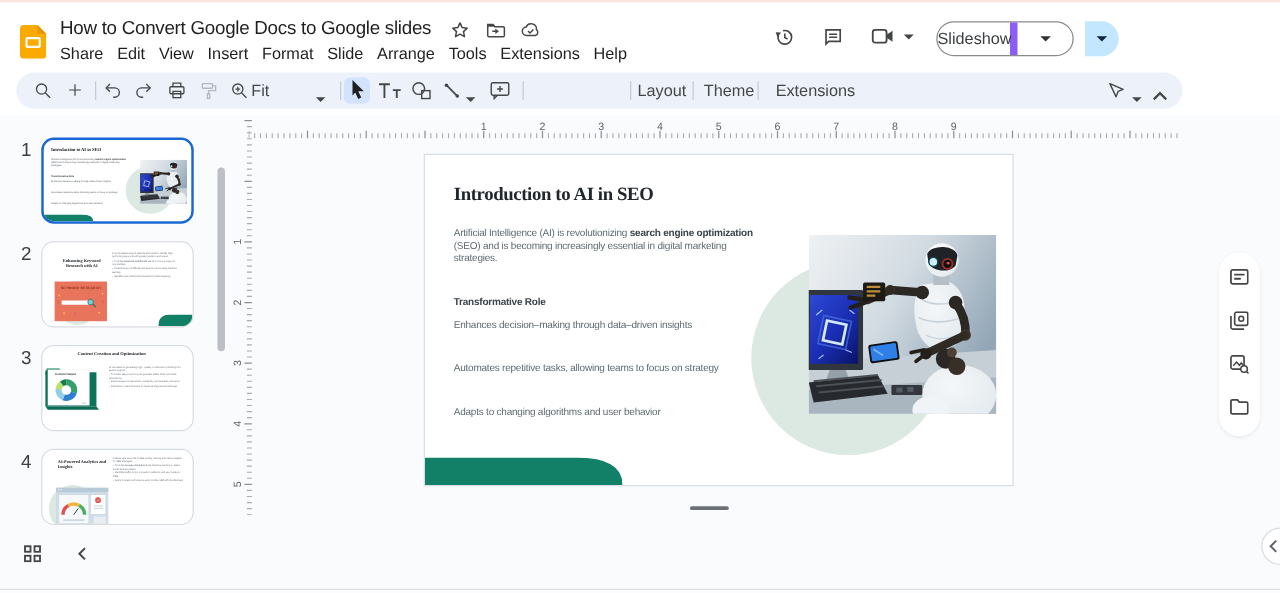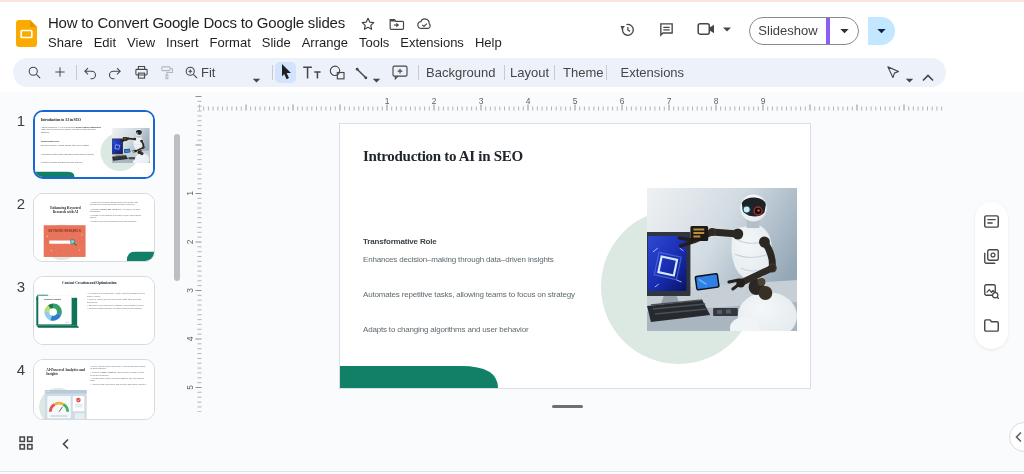--- a/index.html
+++ b/index.html
@@ -8,21 +8,21 @@
 #topline { position:absolute; left:0; top:0; width:1024px; height:2px; background:#f9e2e0; }
 #header { position:absolute; left:0; top:2px; width:1024px; height:90px; background:#fff;text-decoration:underline; }
 #slogo { position:absolute; left:16px; top:18px; }
 #doctitle { position:absolute; left:48px; top:12px; font-size:15px; letter-spacing:-0.21px; color:#1f1f1f; white-space:nowrap; }
 #titleicons { position:absolute; left:360px; top:14px; display:flex; gap:11.5px; }
 #titleicons svg { display:block; }
 #menubar { position:absolute; left:48px; top:32.5px; font-size:13px; color:#1f1f1f; white-space:nowrap; }
 #menubar span { margin-right:11px; }
 .hico { position:absolute; top:19px; }
 .btn-slideshow { position:absolute; left:749px; top:15px; width:110px; height:28px; border:1px solid #878b8e; border-radius:14px; display:flex; background:#fff; }
-.btn-slideshow .txt { width:80px; text-align:center; line-height:26px; font-size:13px; color:#3c4043; border-right:4px solid #8b5cf6; }
+.btn-slideshow .txt { width:64px; text-align:center; line-height:26px; font-size:13px; color:#3c4043; border-right:6px solid #8b5cf6; }
 .btn-slideshow .arr { flex:1; display:flex; align-items:center; justify-content:center; }
 .btn-share { position:absolute; left:867px; top:15px; height:28px; display:flex; }
 .btn-share .main { width:71px; background:#c2e7ff; border-radius:14px 0 0 14px; display:flex; align-items:center; justify-content:center; gap:6px; font-size:12.5px; font-weight:bold; color:#0b2543; }
 .btn-share .arr { width:27px; margin-left:1px; background:#c2e7ff; border-radius:0 14px 14px 0; display:flex; align-items:center; justify-content:center; }
 #toolbar { position:absolute; left:13px; top:58px; width:933px; height:29px; background:#edf2fa; border-radius:15px; }
 #toolbar .tb { position:absolute; }
 #toolbar .sep { position:absolute; top:7px; width:1px; height:15px; background:#c7cad0; }
 #toolbar .tbtxt { position:absolute; top:0; font-size:13px; color:#444746; line-height:29px; white-space:nowrap; }
 #selhl { position:absolute; left:262px; top:4px; width:21px; height:21px; background:#d3e3fd; border-radius:5px; }
 #workspace { position:absolute; left:0; top:92px; width:1024px; height:382px; background:#f9fbfd; }
@@ -170,21 +170,20 @@
       </svg></div>
 <div class="tb" style="left:359px; top:12px;"><svg width="9" height="6" viewBox="0 0 10 6">
         <path d="M0.8 0.5 L5 4.7 L9.2 0.5" fill="#444746"></path>
       </svg></div>
 <div class="tb" style="left:379px; top:7px;"><svg width="16" height="15" viewBox="0 0 24 22">
         <rect x="1.5" y="1.5" width="21" height="15" rx="2" stroke="#444746" stroke-width="1.7" fill="none"></rect>
         <path d="M12 5.5 v7 M8.5 9 h7" stroke="#444746" stroke-width="1.7" fill="none"></path>
         <path d="M5 16.5 v4 l4 -4" stroke="#444746" stroke-width="1.7" fill="none"></path>
       </svg></div>
 <div class="sep" style="left:405px"></div>
-<div class="tbtxt" style="left:413px">Background</div>
 <div class="sep" style="left:490.5px"></div>
 <div class="tbtxt" style="left:497px">Layout</div>
 <div class="sep" style="left:541px"></div>
 <div class="tbtxt" style="left:550px">Theme</div>
 <div class="sep" style="left:593px"></div>
 <div class="tbtxt" style="left:607.5px">Extensions</div>
 <div class="tb" style="left:873px; top:7px;"><svg width="15" height="15" viewBox="0 0 24 24">
         <path d="M3 3 L20 10.5 L13.5 13 L11 20 Z" fill="none" stroke="#444746" stroke-width="1.8" stroke-linejoin="round"></path>
       </svg></div>
 <div class="tb" style="left:891.5px; top:12px;"><svg width="9" height="6" viewBox="0 0 10 6">
@@ -483,20 +482,21 @@
 <path d="M127 80 L97 94" stroke="#2f2a24" stroke-width="6.5" stroke-linecap="round"></path>
 <circle cx="95" cy="95" r="4.5" fill="#241f1a"></circle>
 <g transform="translate(48,88) rotate(-8)">
             <rect x="0" y="0" width="24" height="15" rx="2" fill="#0c0f13"></rect>
             <rect x="1.5" y="1.5" width="21" height="12" rx="1" fill="#2e7fe6"></rect>
             <path d="M4 4 l7 6" stroke="#79b4f2" stroke-width="1.4"></path>
           </g>
 <path d="M95 95 l-8 6 M93 92 l-10 2" stroke="#241f1a" stroke-width="3" stroke-linecap="round"></path>
 </svg></div>
   <div class="s-title" style="left:23px; top:24px;">Introduction to AI in SEO</div>
+  <div class="s-body" style="left:23px; top:58px; width:250px;">Artificial Intelligence (AI) is revolutionizing <b>search engine optimization</b> (SEO) and is becoming increasingly essential in digital marketing strategies.</div>
   <div class="s-body" style="left:23px; top:113px;"><b>Transformative Role</b></div>
   <div class="s-body" style="left:23px; top:130.5px;">Enhances decision–making through data–driven insights</div>
   <div class="s-body" style="left:23px; top:166px;">Automates repetitive tasks, allowing teams to focus on strategy</div>
   <div class="s-body" style="left:23px; top:201px;">Adapts to changing algorithms and user behavior</div>
 </div>
   <div id="hscroll"></div>
   <div id="rail">
   <svg style="position:absolute; left:9px; top:13px;" width="15" height="13" viewBox="0 0 20 17">
         <rect x="1" y="1" width="18" height="15" rx="2" fill="none" stroke="#444746" stroke-width="1.9"></rect>
         <path d="M4.5 6 h11 M4.5 10.5 h7" stroke="#444746" stroke-width="1.9"></path>

